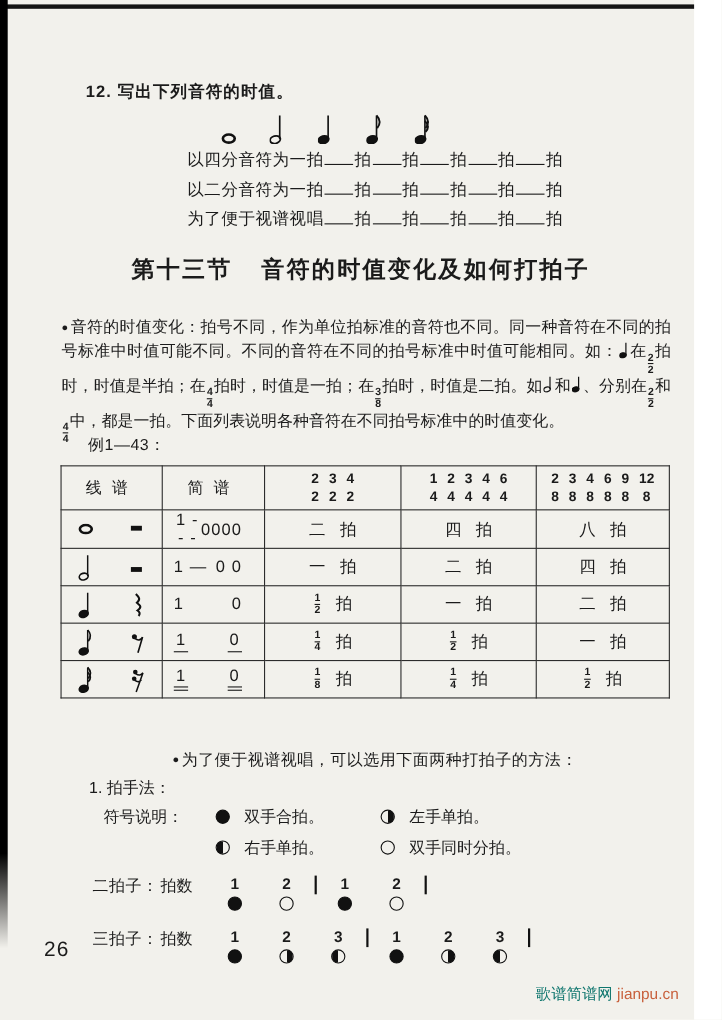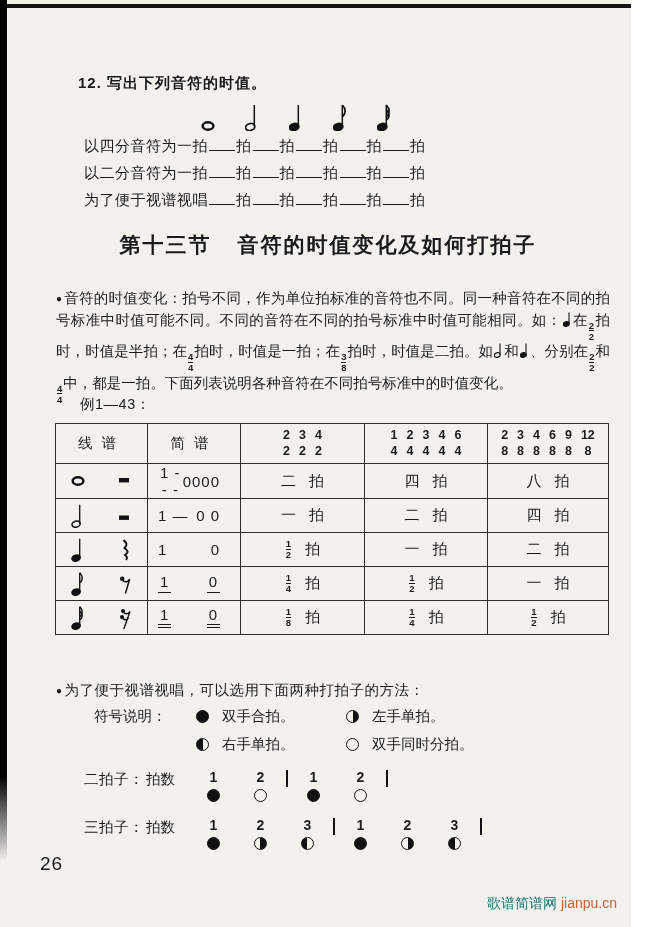--- a/index.html
+++ b/index.html
@@ -6,21 +6,21 @@
   body{font-family:"Liberation Sans","DejaVu Sans",sans-serif;}
   .page{position:relative;width:631px;height:927px;background:#f2f1ec;overflow:hidden;color:#1b1b1b;}
   .edge-top{position:absolute;left:0;top:4px;width:656px;height:4px;background:#141414;}
   .edge-left{position:absolute;left:0;top:0;width:7px;height:862px;background:linear-gradient(#000 90%,rgba(0,0,0,0));}
 
   
   .exercise{position:absolute;left:78px;top:74px;width:520px;font-size:15px;}
   .ex-title{font-weight:bold;letter-spacing:1px;}
   .ex-notes{display:flex;margin:6px 0 2px 108px;height:32px;align-items:flex-end;}
   .ex-note-slot{width:44px;display:flex;justify-content:center;align-items:flex-end;}
-  .ex-line{margin:3px 0 0 6px;line-height:24px;white-space:nowrap;letter-spacing:.5px;}
+  .ex-line{margin:3px 0 0 6px;line-height:24px;white-space:nowrap;letter-spacing:.5px;text-align:center;}
   .blank{display:inline-block;width:26px;height:14px;border-bottom:1.6px solid #1b1b1b;margin:0 1px;}
 
   
   .sec-title{position:absolute;left:0;top:231px;width:656px;text-align:center;
     font-family:"Liberation Serif","DejaVu Serif",serif;font-size:21px;font-weight:bold;letter-spacing:2px;}
   .sec-title .gap{display:inline-block;width:26px;}
 
   
   .para{position:absolute;left:56px;top:288px;width:554px;font-size:14.5px;line-height:21.5px;text-align:justify;}
   .bullet{font-size:10px;vertical-align:1px;margin-right:2px;}
@@ -40,21 +40,21 @@
   .sigs{display:flex;justify-content:center;align-items:center;gap:9px;}
   .sig{display:inline-flex;flex-direction:column;align-items:center;font-size:12.5px;font-weight:bold;line-height:1.25;}
   .staff-cell{display:flex;justify-content:space-between;align-items:center;padding:0 15px;}
   .jp-cell{display:flex;justify-content:space-between;align-items:center;padding:0 20px 0 10px;font-size:15px;letter-spacing:1px;}
   .u1{display:inline-block;border-bottom:1.6px solid #1b1b1b;padding:0 2px 1px;line-height:1.1;}
   .u2{display:inline-block;border-bottom:1.6px solid #1b1b1b;padding-bottom:1.6px;line-height:1.1;}
   .beat-cell{display:flex;justify-content:center;align-items:center;gap:13px;}
 
   
   .methods{position:absolute;left:56px;top:681px;width:570px;font-size:14.5px;}
-  .m-intro{letter-spacing:.5px;}
+  .m-intro{letter-spacing:.5px;text-align:center;}
   .m-sub{margin:7px 0 0 25px;}
   .legend{display:flex;margin:7px 0 12px 38px;}
   .legend-label{width:80px;}
   .legend-grid{display:grid;grid-template-columns:150px 180px;row-gap:9px;margin-left:22px;}
   .legend-item{display:flex;align-items:center;gap:13px;}
   .circ{display:inline-block;width:13px;height:13px;border:1.6px solid #111;border-radius:50%;box-sizing:border-box;flex:0 0 auto;}
   .c-full{background:#111;}
   .c-empty{background:transparent;}
   .c-half-left{background:linear-gradient(90deg,#111 50%,rgba(0,0,0,0) 50%);}
   .c-half-right{background:linear-gradient(90deg,rgba(0,0,0,0) 50%,#111 50%);}
@@ -463,20 +463,21 @@
             </span>
           </td>
         </tr>
       </tbody>
     </table>
 
   <div class="methods">
     <div class="m-intro">
       <span class="bullet">●</span><span>为了便于视谱视唱，可以选用下面两种打拍子的方法：</span>
     </div>
+    <div class="m-sub">1. 拍手法：</div>
     <div class="legend">
       <span class="legend-label">符号说明：</span>
       <div class="legend-grid" id="legend-grid">
           <span class="legend-item">
             <span class="circ c-full"></span>
             <span>双手合拍。</span>
           </span>
           <span class="legend-item">
             <span class="circ c-half-right"></span>
             <span>左手单拍。</span>

